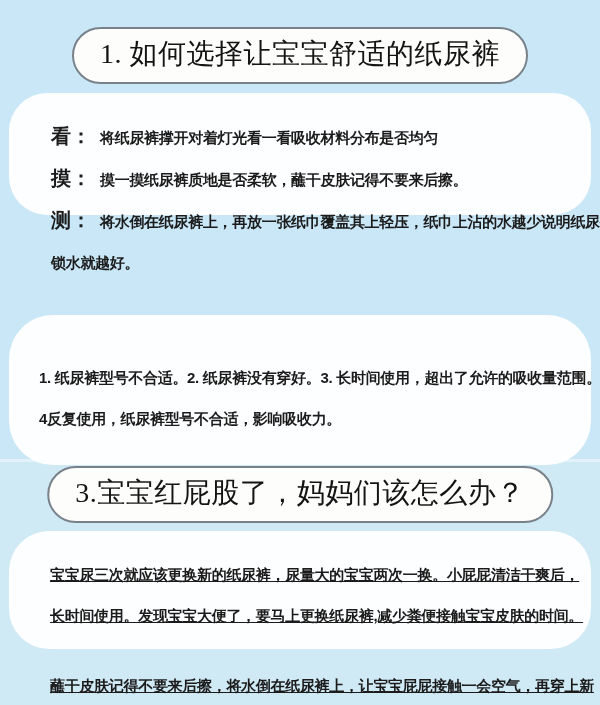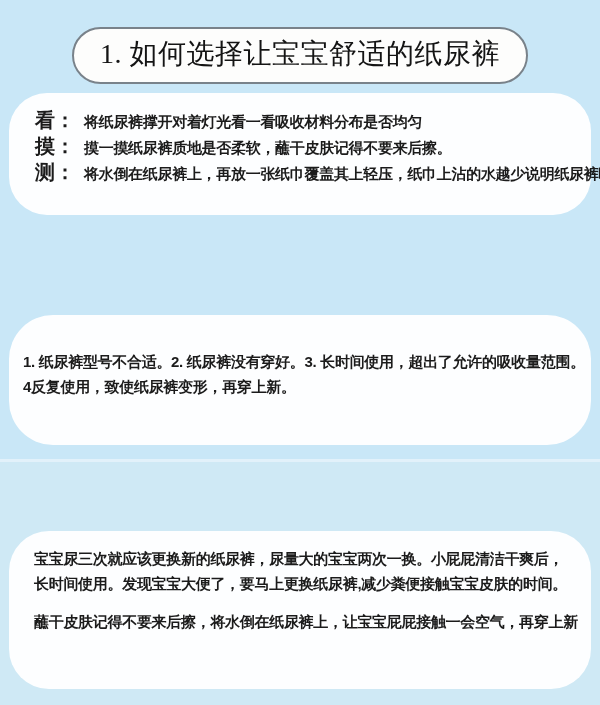--- a/index.html
+++ b/index.html
@@ -46,38 +46,39 @@
     color: #1b1b1b;
   }
   .box-1 {
     top: 93px;
     height: 122px;
     border-radius: 38px;
     padding: 15px 14px 0 26px;
   }
   .box-2 {
     top: 315px;
-    height: 130px;
+    height: 150px;
     border-radius: 44px;
     padding: 34px 10px 0 14px;
   }
   .box-3 {
     top: 531px;
-    height: 158px;
+    height: 118px;
     border-radius: 40px;
     padding: 15px 8px 0 25px;
+    text-decoration: underline;
   }
 
   .body-line {
     font-size: 15px;
     font-weight: bold;
     line-height: 25px;
     letter-spacing: -0.3px;
     white-space: nowrap;
-    margin: 0;
+    margin: 16px;
   }
   .item-label {
     font-size: 20px;
     font-weight: bold;
     padding-right: 9px;
     letter-spacing: 0;
   }
   .para-gap { height: 13px; }
 </style>
 </head>
@@ -86,28 +87,32 @@
 <div class="page">
 
   <div class="title-pill pill-1">
     <span>1. 如何选择让宝宝舒适的纸尿裤</span>
   </div>
 
   <div class="content-box box-1">
     <p class="body-line"><span class="item-label">看：</span><span>将纸尿裤撑开对着灯光看一看吸收材料分布是否均匀</span></p>
     <p class="body-line"><span class="item-label">摸：</span><span>摸一摸纸尿裤质地是否柔软，蘸干皮肤记得不要来后擦。</span></p>
     <p class="body-line"><span class="item-label">测：</span><span>将水倒在纸尿裤上，再放一张纸巾覆盖其上轻压，纸巾上沾的水越少说明纸尿裤吸水</span></p>
+    <p class="body-line">锁水就越好。</p>
   </div>
 
 
   <div class="content-box box-2">
     <p class="body-line">1. 纸尿裤型号不合适。2. 纸尿裤没有穿好。3. 长时间使用，超出了允许的吸收量范围。</p>
-    <p class="body-line">4反复使用，致使纸尿裤变形，再穿上新。</p>
+    <p class="body-line">4反复使用，纸尿裤型号不合适，影响吸收力。</p>
   </div>
 
+  <div class="title-pill pill-3">
+    <span>3.宝宝红屁股了，妈妈们该怎么办？</span>
+  </div>
 
   <div class="content-box box-3">
     <p class="body-line">宝宝尿三次就应该更换新的纸尿裤，尿量大的宝宝两次一换。小屁屁清洁干爽后，</p>
     <p class="body-line">长时间使用。发现宝宝大便了，要马上更换纸尿裤,减少粪便接触宝宝皮肤的时间。</p>
     <div class="para-gap"></div>
     <p class="body-line">蘸干皮肤记得不要来后擦，将水倒在纸尿裤上，让宝宝屁屁接触一会空气，再穿上新</p>
   </div>
 
 </div>
 

